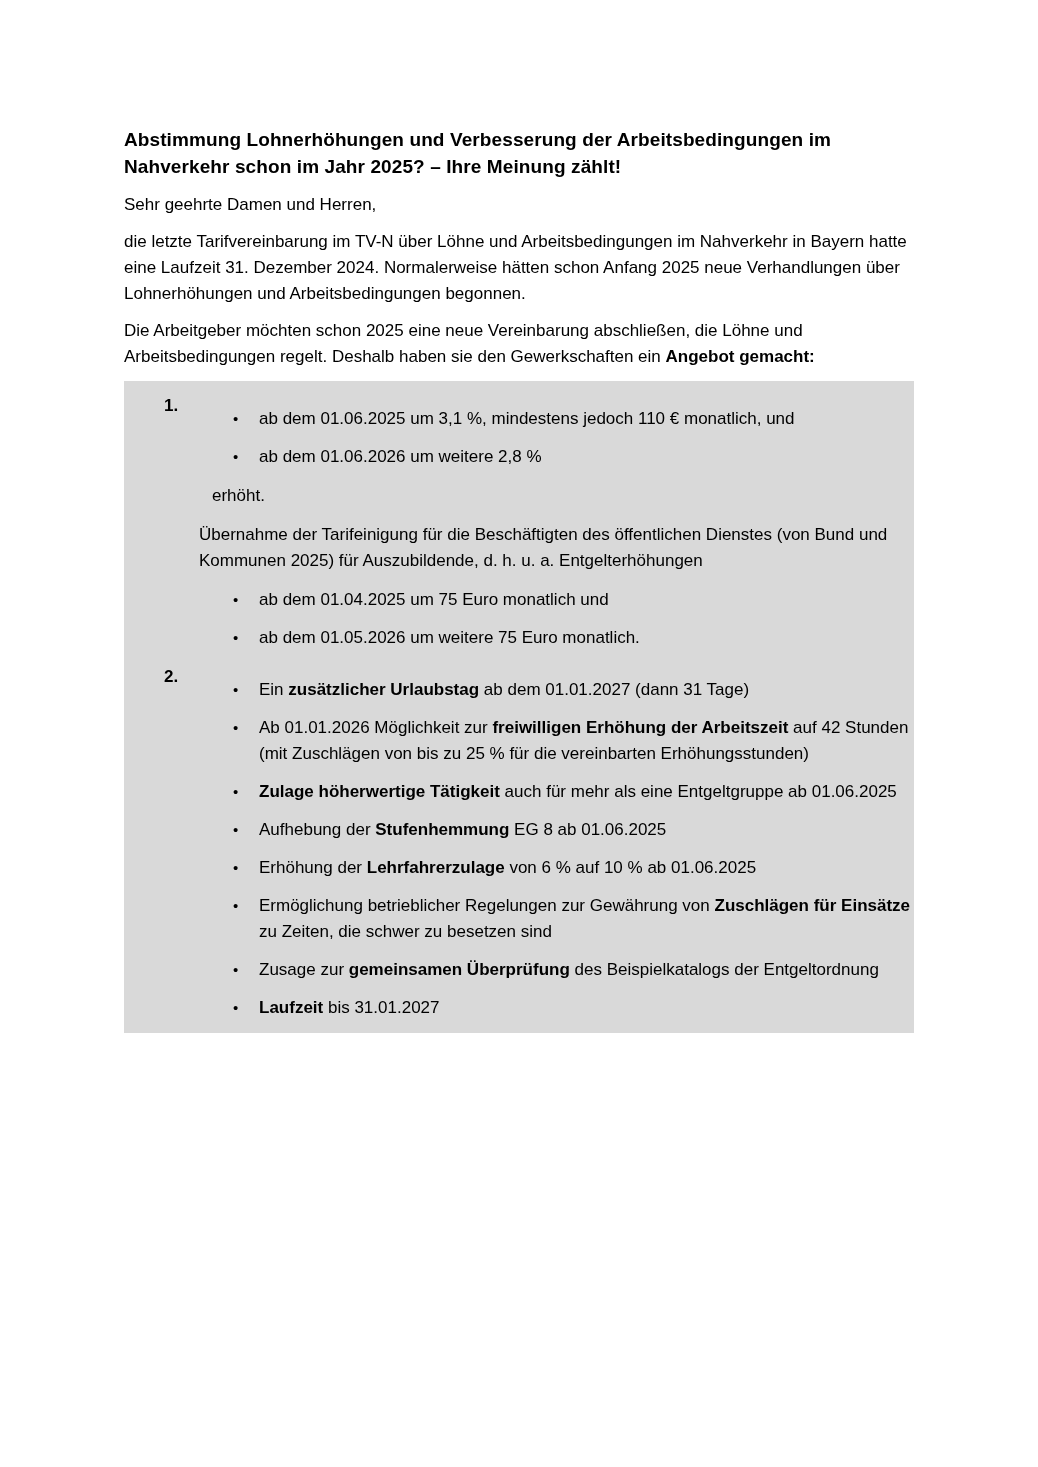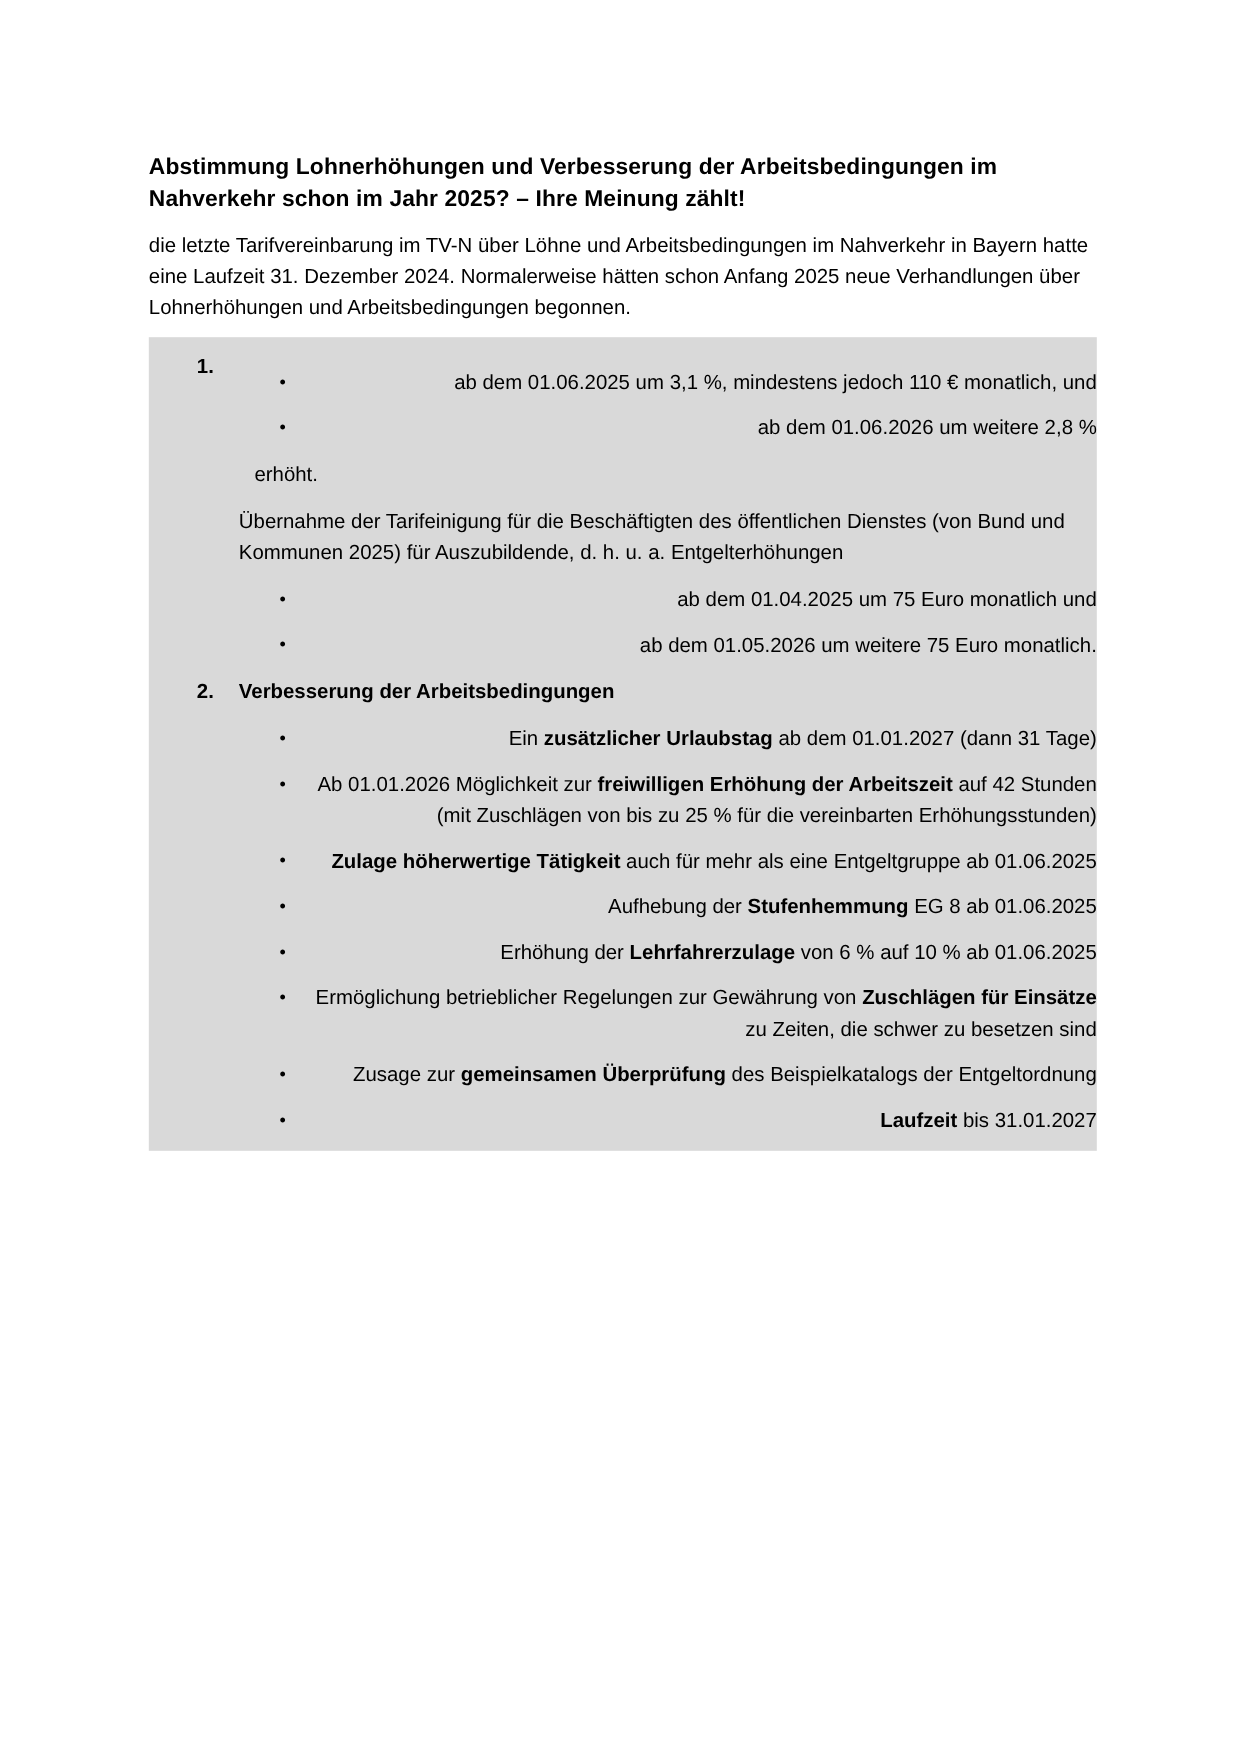--- a/index.html
+++ b/index.html
@@ -72,42 +72,43 @@
   }
   .bli-dot {
     flex: none;
     width: 26px;
     font-size: 15px;
     line-height: 26px;
   }
   .bli-body {
     flex: 1;
     min-width: 0;
-    text-align: right;
   }
   .item-outro {
     margin: 13px;
   }
   .inner-p {
     margin: 11px 0 0 0;
   }
   b { font-weight: bold; }
 </style>
 </head>
 <body>
 
 <div class="page">
   <div class="content">
 
     <h1 class="doc-title">Abstimmung Lohnerhöhungen und Verbesserung der Arbeitsbedingungen im Nahverkehr schon im Jahr 2025? – Ihre Meinung zählt!</h1>
 
+    <p class="body-p">Sehr geehrte Damen und Herren,</p>
 
     <p class="body-p"><span>die letzte Tarifvereinbarung im TV-N über Löhne und Arbeitsbedingungen im Nahverkehr in Bayern hatte eine Laufzeit 31. Dezember 2024. Normalerweise hätten schon Anfang 2025 neue Verhandlungen über Lohnerhöhungen und Arbeitsbedingungen begonnen.</span></p>
 
 
+    <p class="body-p"><span>Die Arbeitgeber möchten schon 2025 eine neue Vereinbarung abschließen, die Löhne und Arbeitsbedingungen regelt. Deshalb haben sie den Gewerkschaften ein </span><b>Angebot gemacht:</b></p>
 
     <section class="offer-box" style="background: rgb(217, 217, 217);">
 
       <div class="oli">
         <span class="oli-num">1.</span>
         <div class="oli-body">
           <div>
               <div class="bli">
                 <span class="bli-dot">•</span>
                 <div class="bli-body"><span>ab dem 01.06.2025 um 3,1 %, mindestens jedoch 110 € monatlich, und</span></div>
@@ -128,21 +129,20 @@
                 <span class="bli-dot">•</span>
                 <div class="bli-body"><span>ab dem 01.05.2026 um weitere 75 Euro monatlich.</span></div>
               </div>
             </div>
         </div>
       </div>
 
       <div class="oli">
         <span class="oli-num">2.</span>
         <div class="oli-body">
-          <div class="oli-heading">Verbesserung der Arbeitsbedingungen</div>
           <div>
               <div class="bli">
                 <span class="bli-dot">•</span>
                 <div class="bli-body"><span>Ein </span><b>zusätzlicher Urlaubstag</b><span> ab dem 01.01.2027 (dann 31 Tage)</span></div>
               </div>
               <div class="bli">
                 <span class="bli-dot">•</span>
                 <div class="bli-body"><span>Ab 01.01.2026 Möglichkeit zur </span><b>freiwilligen Erhöhung der Arbeitszeit</b><span> auf 42 Stunden (mit Zuschlägen von bis zu 25 % für die vereinbarten Erhöhungsstunden)</span></div>
               </div>
               <div class="bli">

